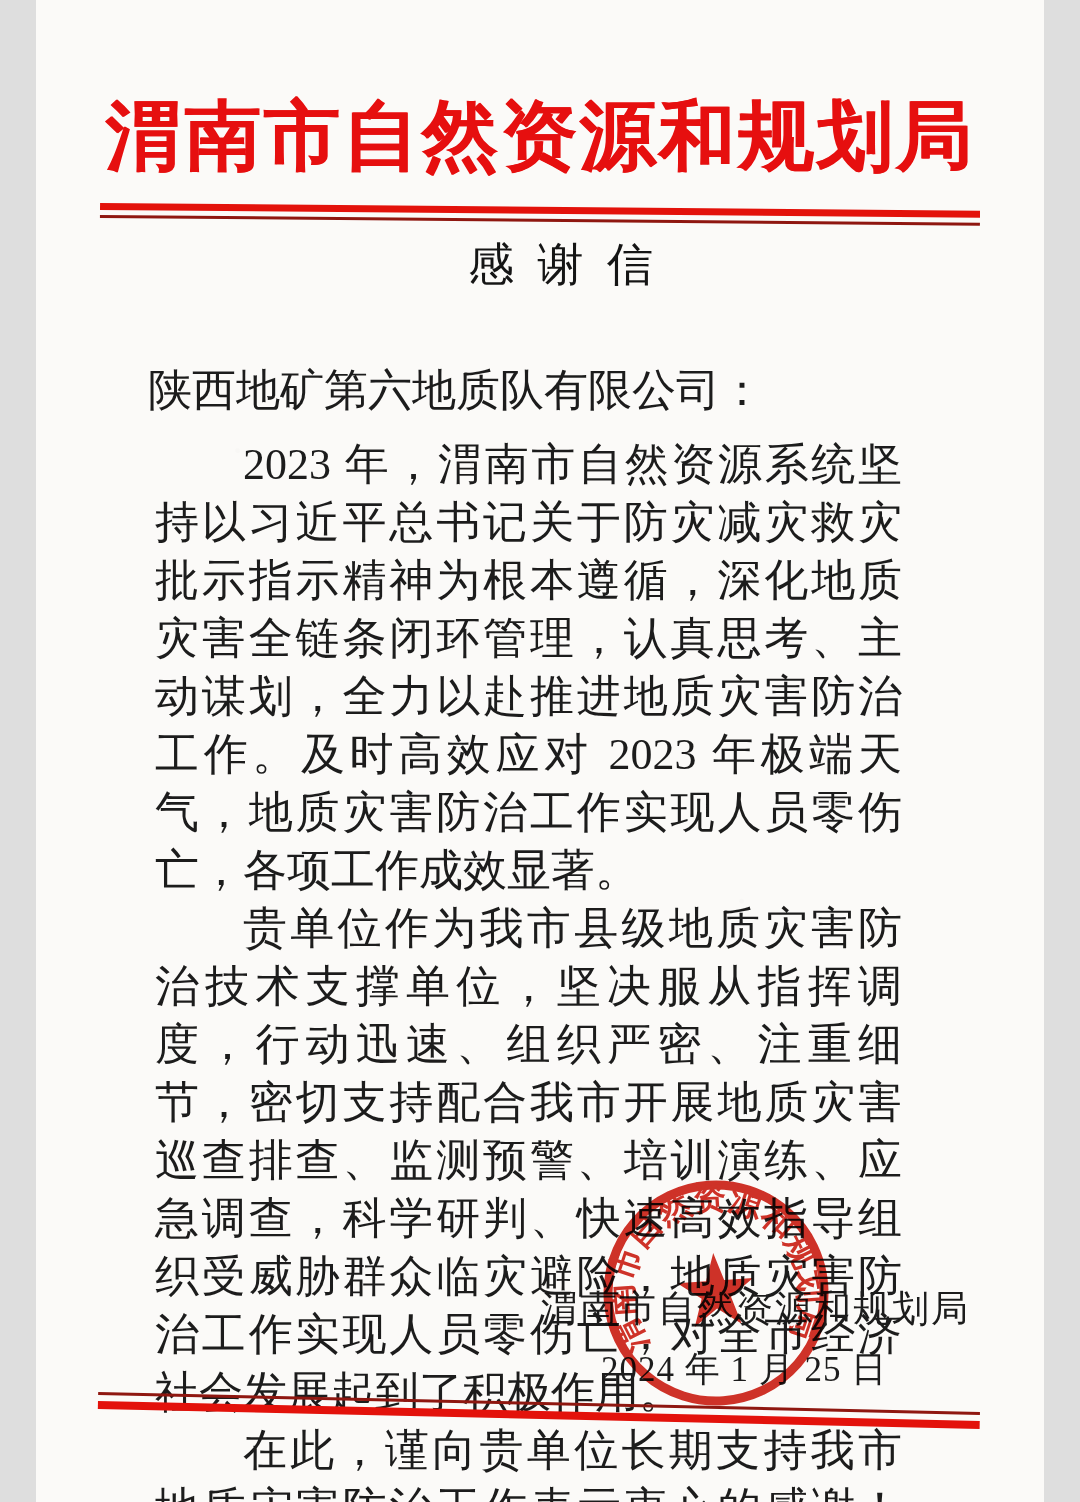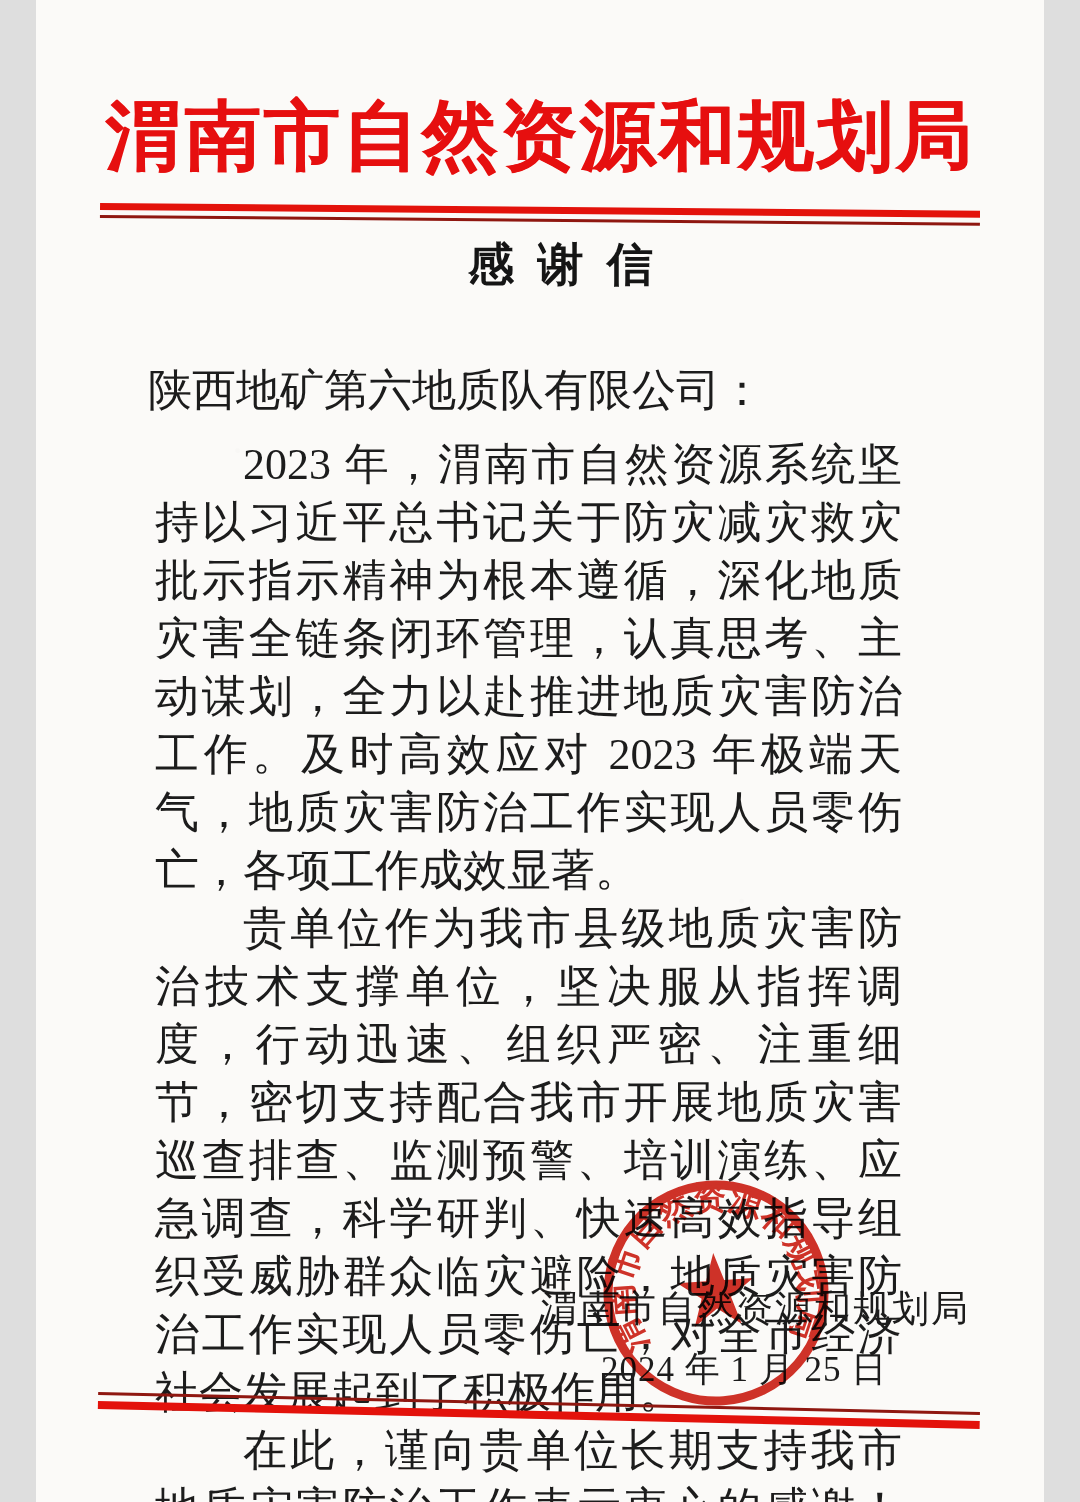--- a/index.html
+++ b/index.html
@@ -36,21 +36,21 @@
     transform-origin:left center;
   }
   .rule-top .thick { height:7px; background:#e3120b; }
   .rule-top .gap   { height:5px; }
   .rule-top .thin  { height:3px; background:#8f1710; }
 
   .doc-title {
     margin-top:16px;
     text-align:center;
     font-size:46px;
-    font-weight:bold;
+    font-weight:normal;
     color:#151515;
     letter-spacing:6px;
     margin-left:47px;
   }
 
   
   .letter-body {
     margin-top:66px;
     padding:0 142px 0 112px;
     font-size:44px;

